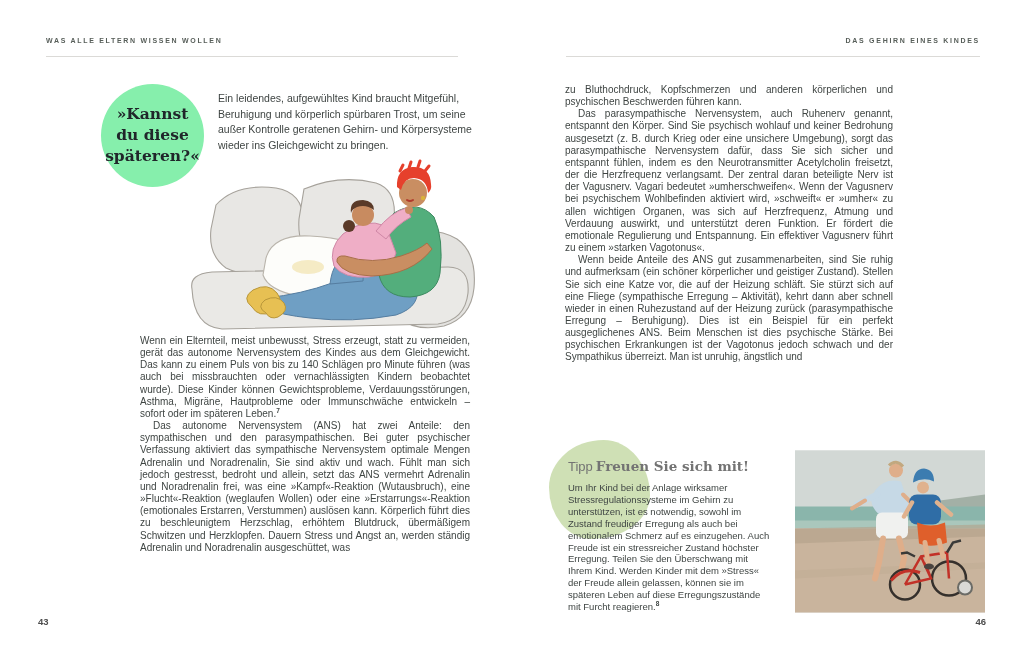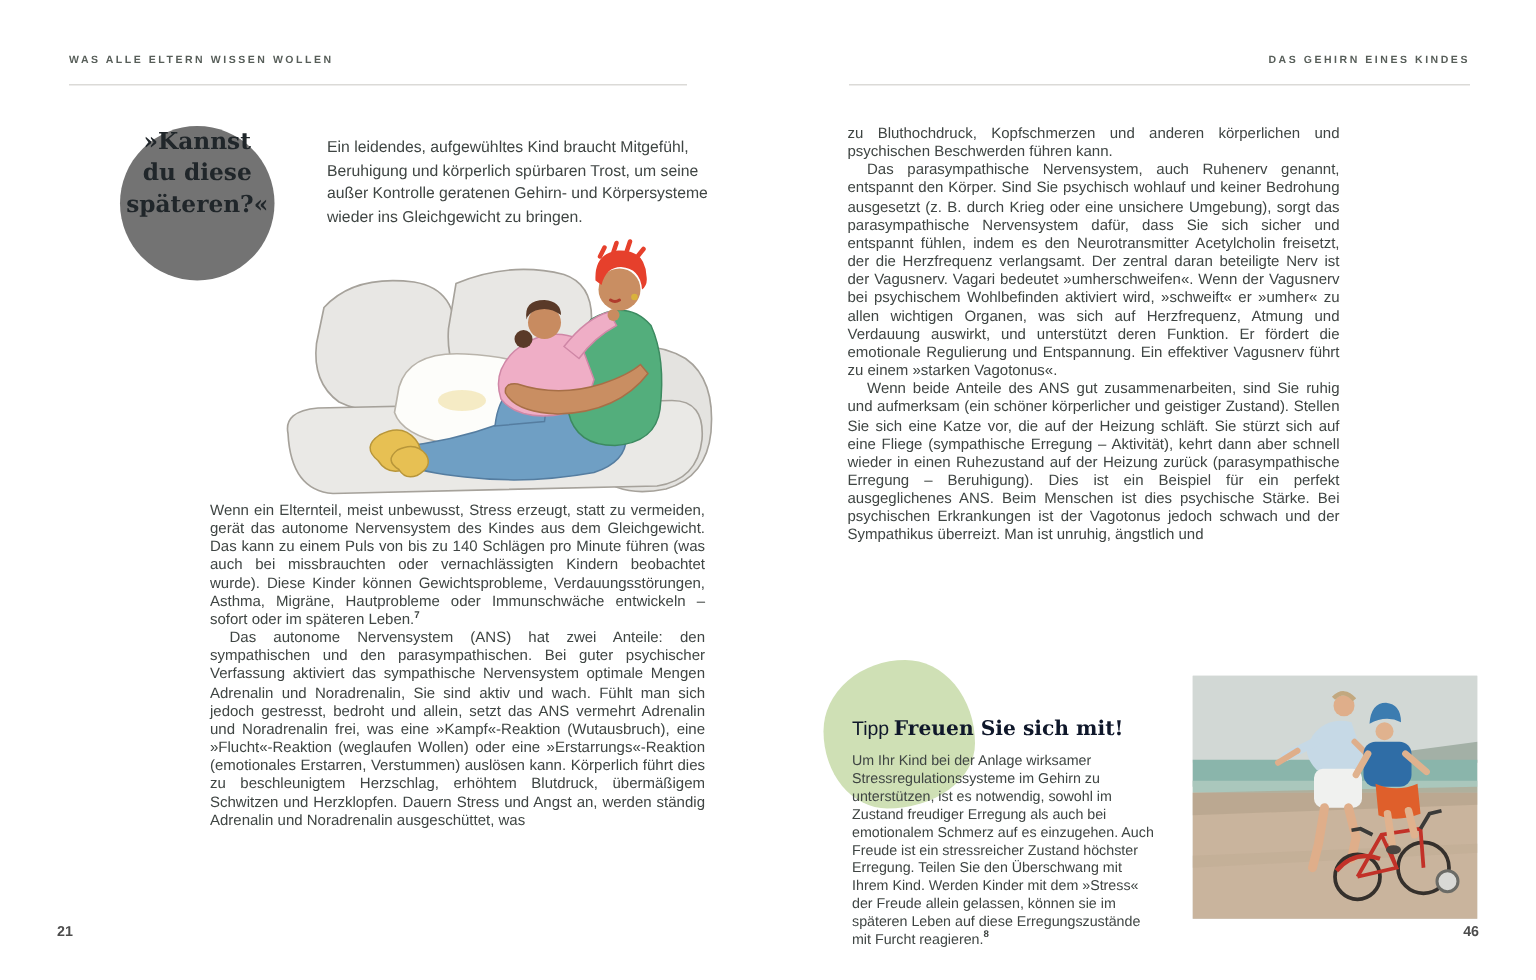--- a/index.html
+++ b/index.html
@@ -8,23 +8,23 @@
   .spread { position:relative; width:1024px; height:653px; background:#ffffff; overflow:hidden; }
 
   .running-head { position:absolute; top:37px; font-size:7px; font-weight:bold;
                   letter-spacing:1.7px; color:#575e59; white-space:nowrap; }
   .rh-left { left:46px; }
   .rh-right { right:44px; }
   .rule { position:absolute; top:56px; height:1px; background:#dbdad7; }
   .rule-left { left:46px; width:412px; }
   .rule-right { left:566px; width:414px; }
 
-  .quote-circle { position:absolute; left:80px; top:84px; width:103px; height:103px;
-                  border-radius:50%; background:#737373;
-                  display:flex; justify-content:center; text-align:center; }
+  .quote-circle { position:absolute; left:101px; top:84px; width:103px; height:103px;
+                  border-radius:50%; background:#86efac;
+                  display:flex; align-items:center; justify-content:center; text-align:center; }
   .quote-circle .q { font-family:"DejaVu Serif", serif; font-weight:bold;
                      font-size:15.5px; line-height:1.35; color:#20262a; }
   .quote-circle .q span { display:block; }
 
   .intro { position:absolute; left:218px; top:91px; width:256px;
            font-size:10.5px; line-height:15.5px; color:#3f4543; }
 
   .illustration { position:absolute; left:180px; top:157px; width:300px; height:176px; }
   .photo { position:absolute; left:795px; top:450px; width:190px; height:163px; }
 
@@ -32,21 +32,21 @@
               text-align:justify; }
   .col-left  { left:140px; top:335px; width:330px; }
   .col-right { left:565px; top:84px;  width:328px; }
   .body-col p.indent { text-indent:13px; }
   sup { font-size:6.5px; font-weight:bold; line-height:0; }
 
   .tip-blob { position:absolute; left:549px; top:440px; width:101px; height:99px;
               background:#cfe0b5;
               border-radius:54% 46% 58% 42% / 48% 56% 44% 52%; }
   .tip-box { position:absolute; left:568px; top:457px; width:207px; }
-  .tip-head { color:#0f172a; white-space:nowrap;margin-top:20px; }
+  .tip-head { color:#737373; white-space:nowrap; }
   .tip-label { font-size:13px; font-family:"Liberation Sans", sans-serif; }
   .tip-title { font-size:13.5px; font-family:"DejaVu Serif", serif; font-weight:bold; margin-left:3px; }
   .tip-body { margin-top:7px; width:204px; font-size:9.5px; line-height:11.9px; color:#3f4543; }
 
   .pagenum { position:absolute; top:616px; font-size:9.5px; font-weight:bold; color:#4c4c4c; }
   .pn-left { left:38px; }
   .pn-right { right:38px; }
 </style>
 </head>
 <body>
@@ -159,16 +159,16 @@
     <circle cx="128" cy="37" r="6" fill="#e0b28e"></circle>
     <rect x="114" y="44" width="32" height="30" rx="8" fill="#2f6da6"></rect>
     <path d="M142,52 L156,64" stroke="#e0b28e" stroke-width="4.5" stroke-linecap="round"></path>
     <path d="M117,52 L109,66" stroke="#e0b28e" stroke-width="4.5" stroke-linecap="round"></path>
     <path d="M122,72 Q136,78 150,72 L152,92 Q136,98 124,93 Z" fill="#df5f2b"></path>
     <path d="M130,92 L133,112" stroke="#e0b28e" stroke-width="5" stroke-linecap="round"></path>
     <path d="M144,90 L148,106" stroke="#e0b28e" stroke-width="5" stroke-linecap="round"></path>
     <ellipse cx="134" cy="116" rx="5" ry="3" fill="#4a4440"></ellipse>
   </svg>
 
-  <div class="pagenum pn-left">21</div>
+  <div class="pagenum pn-left">43</div>
   <div class="pagenum pn-right">46</div>
 
 </div>
 
 </body></html>

